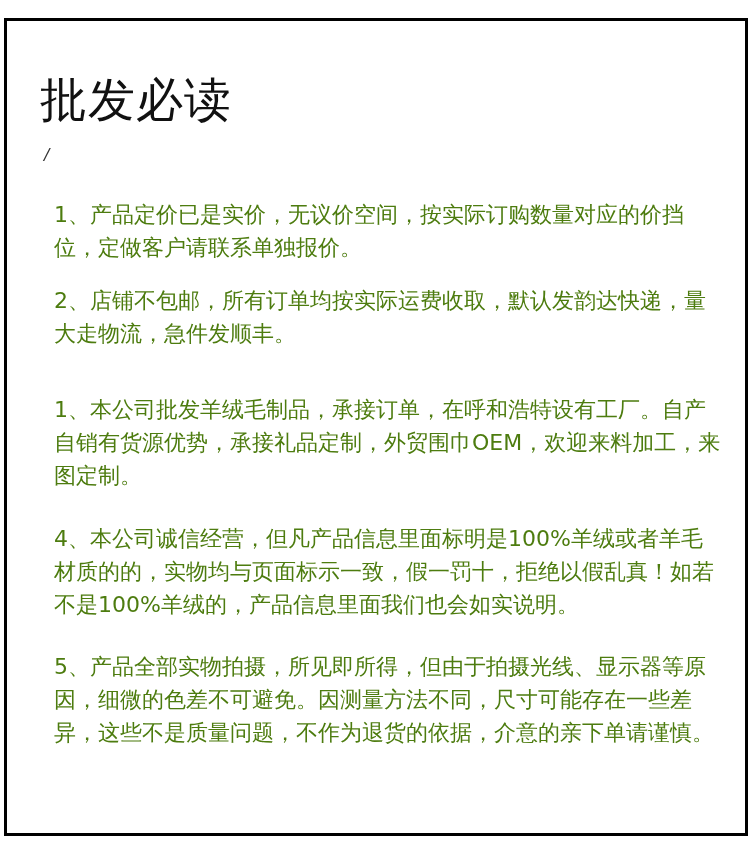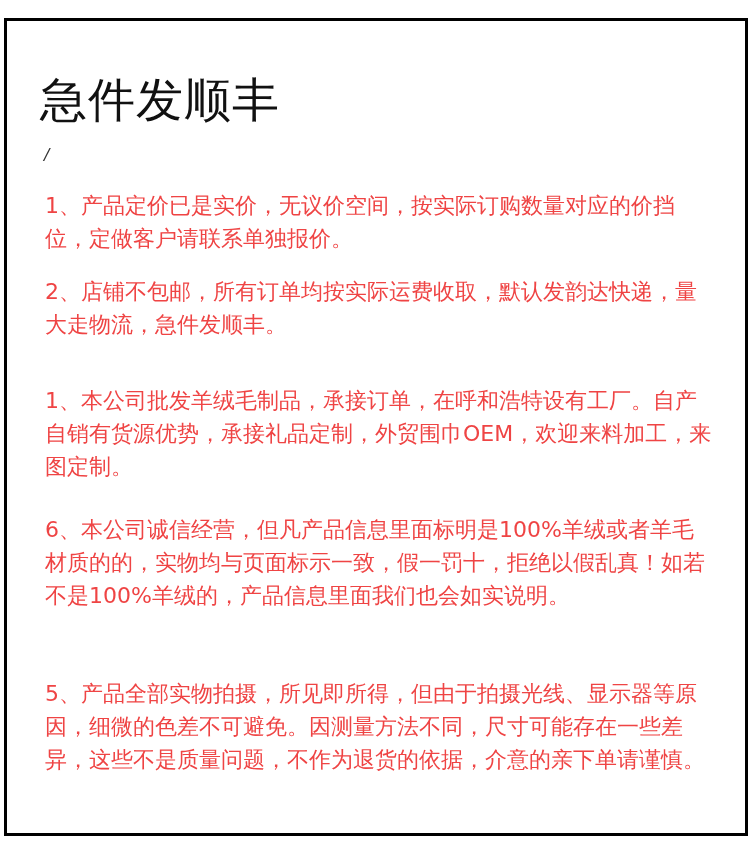--- a/index.html
+++ b/index.html
@@ -43,36 +43,36 @@
       line-height: 18px;
       color: #333333;
       font-style: italic;
     }
     .para {
       position: absolute;
       left: 42px;
       width: 668px;
       font-size: 22px;
       line-height: 33px;
-      color: #ef4444;
-      margin: 3px;
+      color: #4d7c0f;
+      margin: 12px;
       word-break: break-all;
     }
     .p1 { top: 186px; }
     .p2 { top: 272px; }
     .p3 { top: 381px; }
     .p4 { top: 510px; }
-    .p5 { top: 674px; }
+    .p5 { top: 638px; }
   </style>
 </head>
 <body>
 
 <div class="frame"></div>
 
-<h1 class="title">急件发顺丰</h1>
+<h1 class="title">批发必读</h1>
 
 <div class="slash">/</div>
 
 <p class="para p1">1、产品定价已是实价，无议价空间，按实际订购数量对应的价挡位，定做客户请联系单独报价。</p>
 <p class="para p2">2、店铺不包邮，所有订单均按实际运费收取，默认发韵达快递，量大走物流，急件发顺丰。</p>
 <p class="para p3">1、本公司批发羊绒毛制品，承接订单，在呼和浩特设有工厂。自产自销有货源优势，承接礼品定制，外贸围巾OEM，欢迎来料加工，来图定制。</p>
-<p class="para p4">6、本公司诚信经营，但凡产品信息里面标明是100%羊绒或者羊毛材质的的，实物均与页面标示一致，假一罚十，拒绝以假乱真！如若不是100%羊绒的，产品信息里面我们也会如实说明。</p>
+<p class="para p4">4、本公司诚信经营，但凡产品信息里面标明是100%羊绒或者羊毛材质的的，实物均与页面标示一致，假一罚十，拒绝以假乱真！如若不是100%羊绒的，产品信息里面我们也会如实说明。</p>
 <p class="para p5">5、产品全部实物拍摄，所见即所得，但由于拍摄光线、显示器等原因，细微的色差不可避免。因测量方法不同，尺寸可能存在一些差异，这些不是质量问题，不作为退货的依据，介意的亲下单请谨慎。</p>
 
 </body></html>

